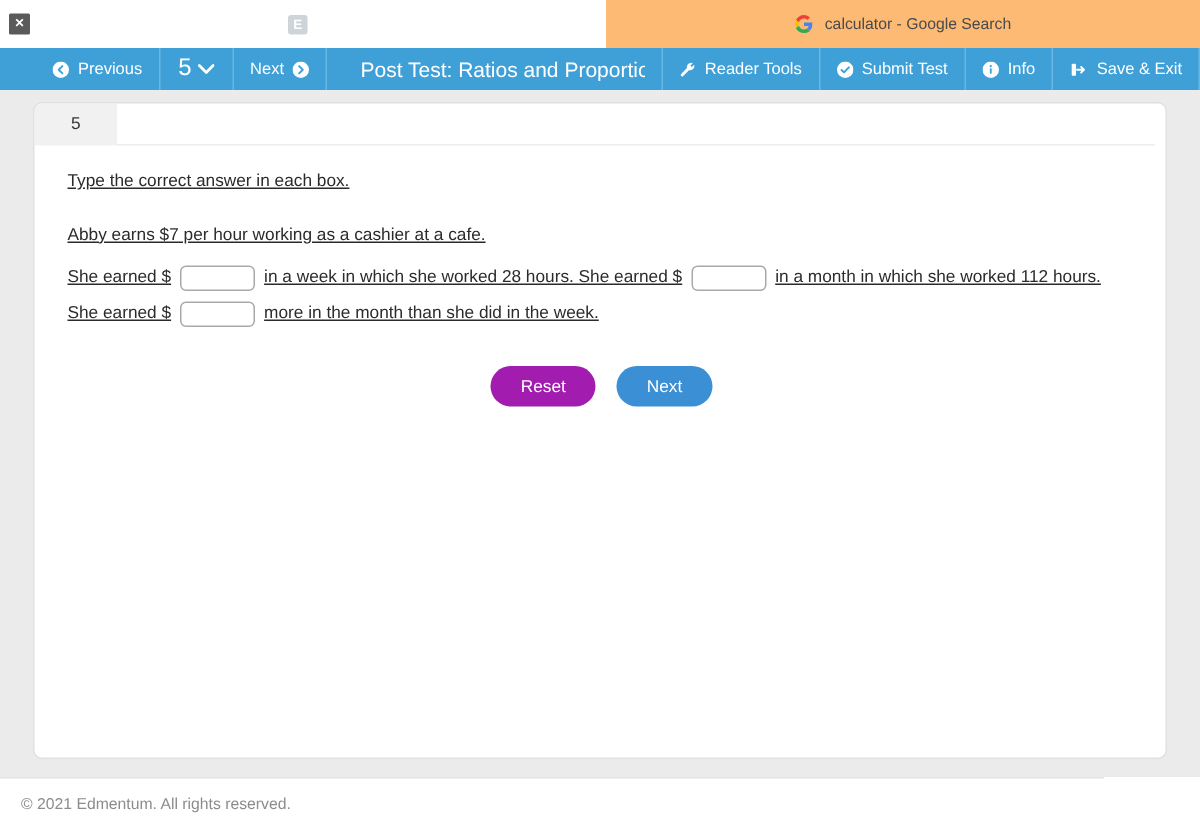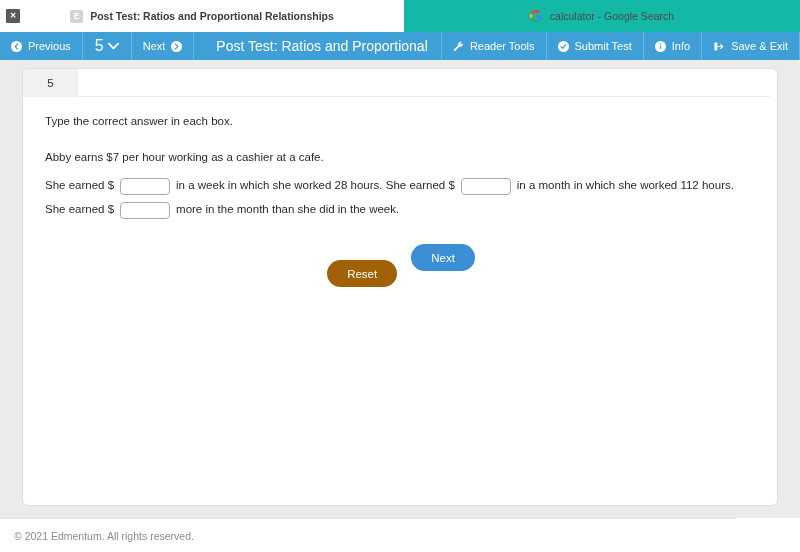--- a/index.html
+++ b/index.html
@@ -23,21 +23,21 @@
     font-size: 10.5px; color: #3c3c3c;
     position: relative;
   }
   .tab.active {
     background: #ffffff;
     flex: 0 0 404px;
     justify-content: center;
     font-weight: bold;
   }
   .tab.inactive {
-    background: #14b8a6;
+    background: #fdba74;
     flex: 1 1 auto;
     justify-content: center;
     color: #4a4a4a;
   }
   .tab-close-btn {
     position: absolute; left: 6px; top: 9px;
     width: 14px; height: 14px;
     background: #5a5a5a;
     color: #ffffff;
     font-size: 8px; line-height: 14px; text-align: center;
@@ -57,20 +57,21 @@
   }
   .tab-title { white-space: nowrap; overflow: hidden; text-overflow: ellipsis; }
 
   
   .app-toolbar {
     position: absolute; left: 0; top: 32px;
     width: 800px; height: 28px;
     background: #3fa0d8;
     display: flex; align-items: stretch;
     color: #ffffff;
+    padding-left: 24px;
   }
   .tb-item {
     display: flex; align-items: center; gap: 6px;
     height: 28px; padding: 0 11px;
     font-size: 11px; color: #ffffff;
     border-right: 1px solid #6ab7e2;
     white-space: nowrap;
   }
   .tb-item:first-child { border-left: none; }
   .tb-pagesel {
@@ -113,25 +114,25 @@
     position: absolute; left: 55px; top: 27px;
     width: 692px; height: 1px;
     background: #ededed;
   }
 
   .question-area {
     position: absolute; left: 22px; top: 44px;
     width: 712px;
   }
   .q-line {
-    font-size: 11.5px; color: #2b2b2b; line-height: 1.45;
+    font-size: 11.5px; color: #2b2b2b; line-height: 1.45; text-decoration: underline;
   }
   .q-line.l1 { margin-bottom: 19px; }
   .q-line.l2 { margin-bottom: 8px; }
-  .q-flow { font-size: 11.5px; color: #2b2b2b; line-height: 24px; }
+  .q-flow { font-size: 11.5px; color: #2b2b2b; line-height: 24px; text-decoration: underline; }
   .ansbox {
     display: inline-block;
     width: 50px; height: 17px;
     vertical-align: middle;
     margin: 0 6px;
     background: #ffffff;
     border: 1px solid #a9a9a9;
     border-radius: 4px;
   }
 
@@ -141,21 +142,21 @@
     display: flex; justify-content: center; gap: 14px;
   }
   .btn {
     height: 27px; min-width: 60px;
     border: none; border-radius: 14px;
     font-size: 11.5px; color: #ffffff;
     font-family: "Liberation Sans", sans-serif;
     padding: 0 20px;
     cursor: pointer;
   }
-  .btn-reset { background: #a16207; margin-top: 16px; }
+  .btn-reset { background: #a21caf; }
   .btn-next  { background: #3b8fd4; }
 
   
   .footer {
     position: absolute; left: 0; top: 518px;
     width: 736px; height: 34px;
     background: #ffffff;
     border-top: 1px solid #e3e3e3;
   }
   .footer-text {
@@ -163,21 +164,20 @@
     font-size: 10.5px; color: #8c8c8c;
   }
 </style>
 </head>
 <body>
 
 <div class="browser-tabstrip">
   <div class="tab active">
     <div class="tab-close-btn">✕</div>
     <span class="tab-favicon favicon-edm">E</span>
-    <span class="tab-title">Post Test: Ratios and Proportional Relationships</span>
   </div>
   <div class="tab inactive">
     <span class="tab-favicon">
       <svg width="12" height="12" viewBox="0 0 48 48">
         <path fill="#EA4335" d="M24 9.5c3.5 0 6.6 1.2 9 3.6l6.7-6.7C35.6 2.6 30.2 0 24 0 14.6 0 6.5 5.4 2.6 13.2l7.8 6.1C12.3 13.5 17.7 9.5 24 9.5z"></path>
         <path fill="#4285F4" d="M46.1 24.6c0-1.6-.1-3.1-.4-4.6H24v9.1h12.4c-.5 2.9-2.1 5.4-4.6 7l7.6 5.9c4.4-4.1 6.7-10.1 6.7-17.4z"></path>
         <path fill="#FBBC05" d="M10.4 28.7c-.5-1.4-.8-2.9-.8-4.7s.3-3.3.8-4.7l-7.8-6.1C.9 16.5 0 20.1 0 24s.9 7.5 2.6 10.8l7.8-6.1z"></path>
         <path fill="#34A853" d="M24 48c6.2 0 11.5-2 15.4-5.6l-7.6-5.9c-2.1 1.4-4.8 2.2-7.8 2.2-6.3 0-11.7-4-13.6-9.8l-7.8 6.1C6.5 42.6 14.6 48 24 48z"></path>
       </svg>
     </span>

